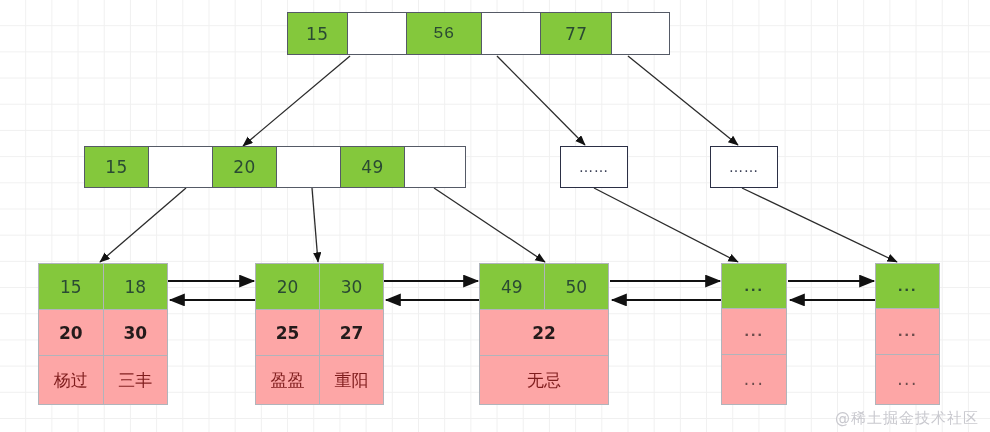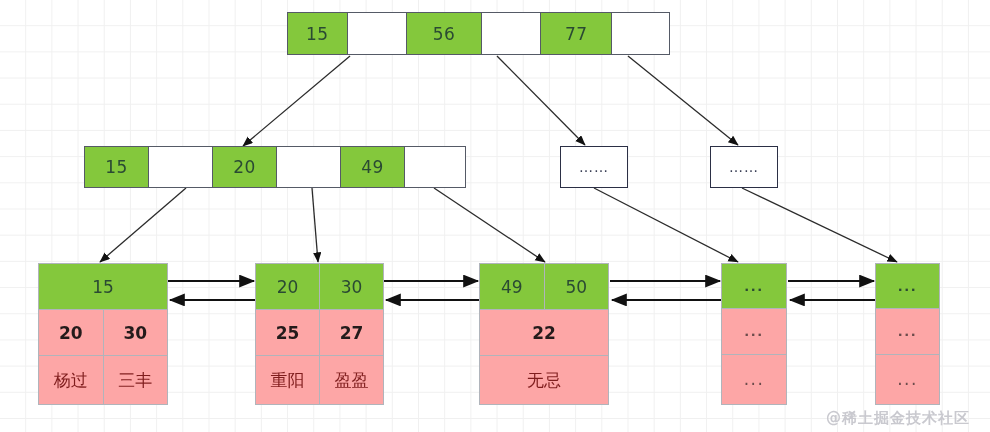--- a/index.html
+++ b/index.html
@@ -114,27 +114,26 @@
     font-size: 13px;
     letter-spacing: 1.5px;
     color: #3a3f55;
     font-weight: bold;
   }
   .row-val .dots, .row-name .dots {
     color: #6b4b4b;
   }
   .watermark {
     position: absolute;
-    right: 20px;
+    right: 11px;
     bottom: 4px;
     font-size: 15px;
     color: #c9c9cf;
     letter-spacing: 1px;
     user-select: none;
-    font-weight: bold;
   }
 </style>
 </head>
 <body>
 
 <div id="canvas">
 
   <svg class="svg-layer" viewBox="0 0 990 432">
     <defs>
       <marker id="ah" markerWidth="9" markerHeight="9" refX="7.4" refY="3.2" orient="auto" markerUnits="strokeWidth">
@@ -168,21 +167,21 @@
       <line x1="786" y1="300" x2="612" y2="300"></line>
 
       <line x1="788" y1="281" x2="874" y2="281"></line>
       <line x1="938" y1="300" x2="790" y2="300"></line>
     </g>
   </svg>
 
   <div class="node inode" style="left:287px; top:12px; width:383px; height:43px;">
     <div class="cell green" style="width:63px;">15</div>
     <div class="cell white" style="width:64px;"></div>
-    <div class="cell green" style="width:80px;">56</div>
+    <div class="cell green" style="width:80px;font-family:Liberation Mono, monospace;">56</div>
     <div class="cell white" style="width:64px;"></div>
     <div class="cell green" style="width:76px;">77</div>
     <div class="cell white" style="width:62px;"></div>
   </div>
 
   <div class="node inode" style="left:84px; top:146px; width:382px; height:42px;">
     <div class="cell green" style="width:63px;">15</div>
     <div class="cell white" style="width:64px;"></div>
     <div class="cell green" style="width:64px;">20</div>
     <div class="cell white" style="width:64px;"></div>
@@ -193,20 +192,21 @@
   <div class="ellipsis-node" style="left:560px; top:146px; width:68px; height:42px;">
     <span>……</span>
   </div>
   <div class="ellipsis-node" style="left:710px; top:146px; width:68px; height:42px;">
     <span>……</span>
   </div>
 
   <div class="leaf" style="left:38px; top:263px; width:130px; height:142px;">
     <div class="leaf-row row-key">
       <div class="leaf-cell">15</div>
+      <div class="leaf-cell">18</div>
     </div>
     <div class="leaf-row row-val">
       <div class="leaf-cell">20</div>
       <div class="leaf-cell">30</div>
     </div>
     <div class="leaf-row row-name">
       <div class="leaf-cell">杨过</div>
       <div class="leaf-cell">三丰</div>
     </div>
   </div>
@@ -214,22 +214,22 @@
   <div class="leaf" style="left:255px; top:263px; width:129px; height:142px;">
     <div class="leaf-row row-key">
       <div class="leaf-cell">20</div>
       <div class="leaf-cell">30</div>
     </div>
     <div class="leaf-row row-val">
       <div class="leaf-cell">25</div>
       <div class="leaf-cell">27</div>
     </div>
     <div class="leaf-row row-name">
+      <div class="leaf-cell">盈盈</div>
       <div class="leaf-cell">重阳</div>
-      <div class="leaf-cell">盈盈</div>
     </div>
   </div>
 
   <div class="leaf" style="left:479px; top:263px; width:130px; height:142px;">
     <div class="leaf-row row-key">
       <div class="leaf-cell">49</div>
       <div class="leaf-cell">50</div>
     </div>
     <div class="leaf-row row-val">
       <div class="leaf-cell">22</div>

